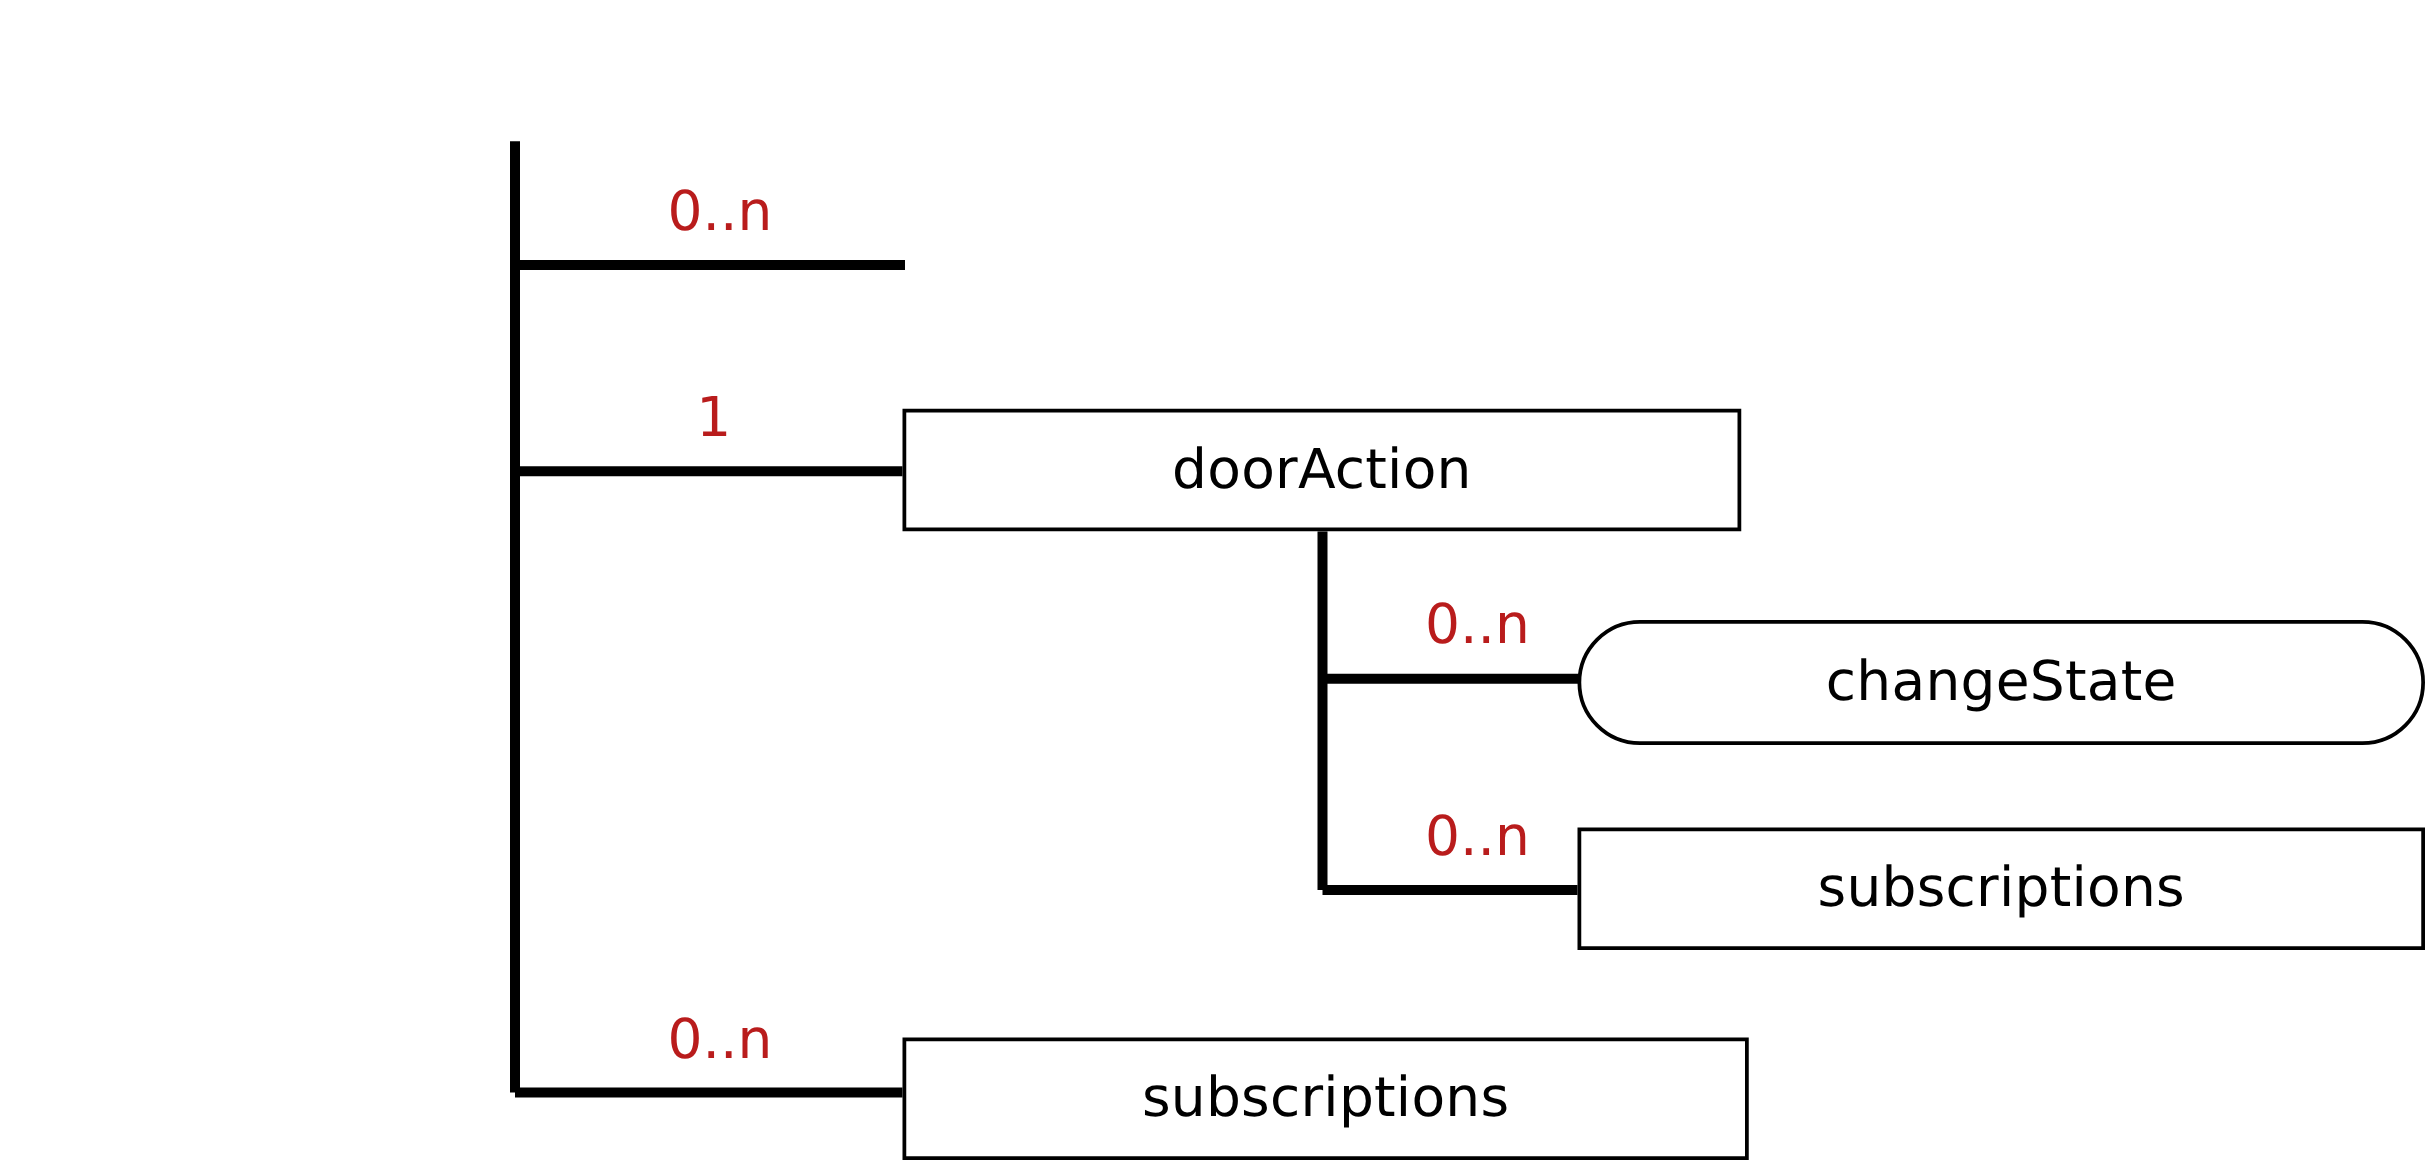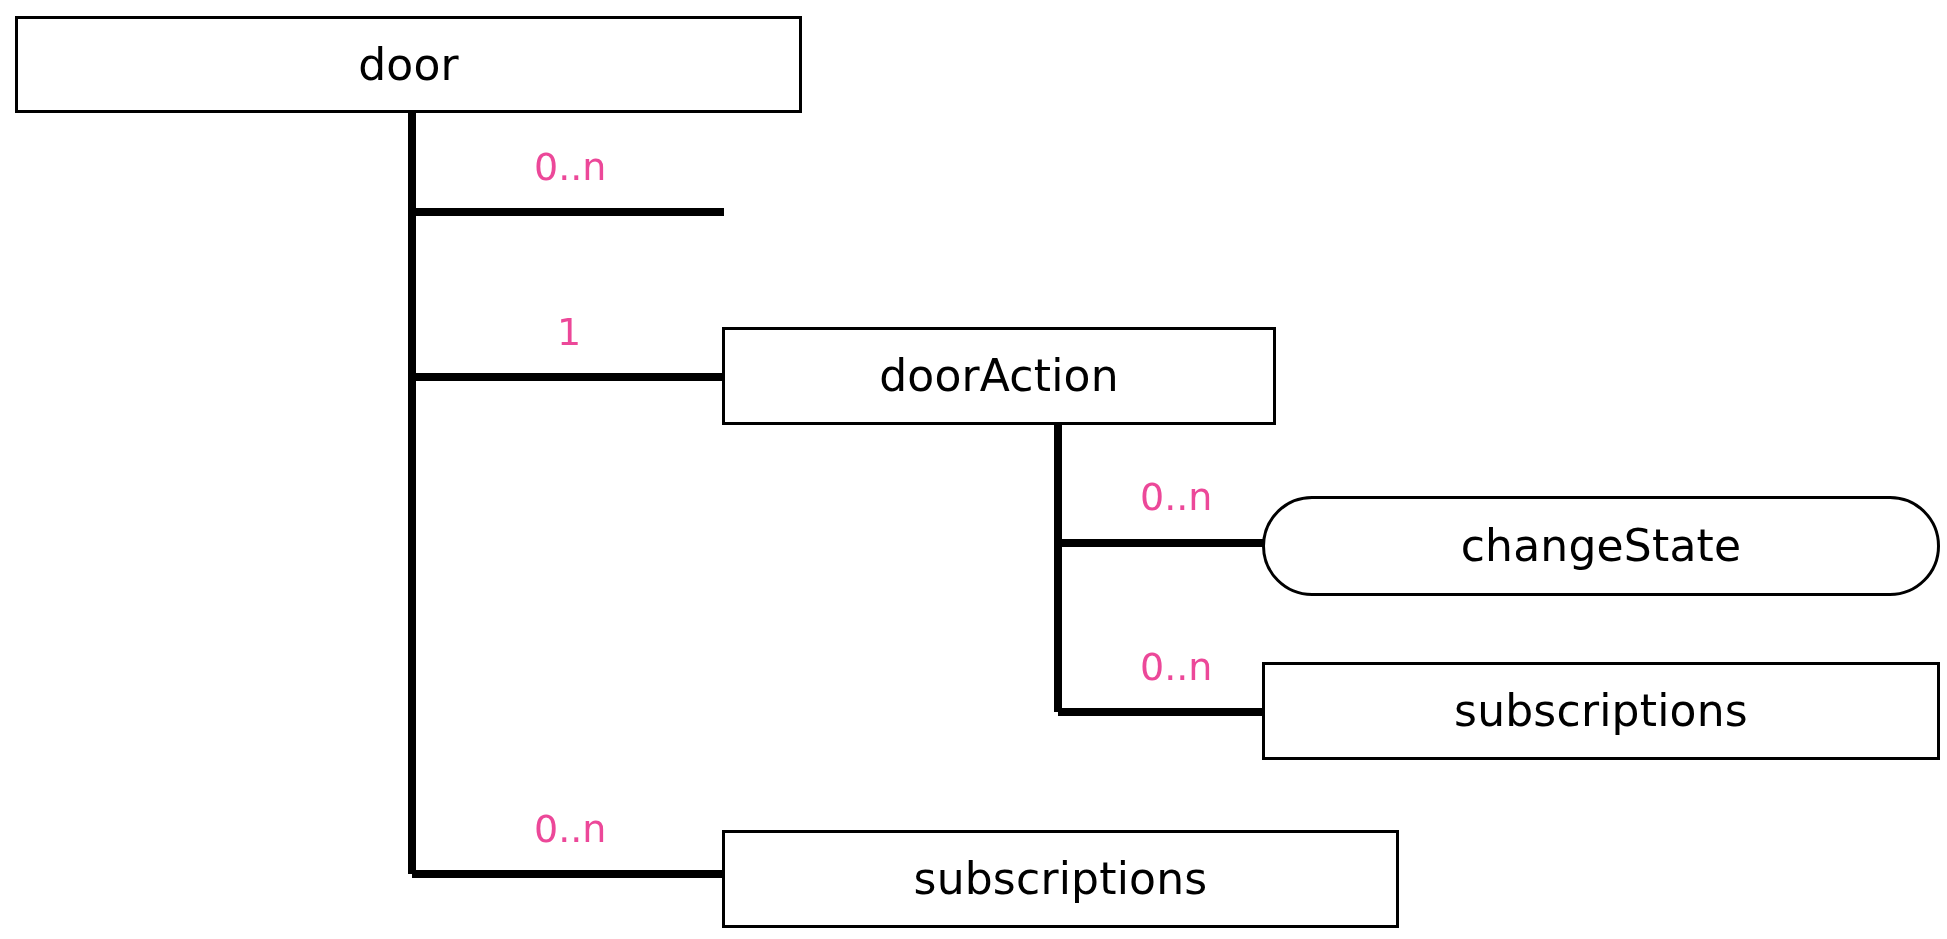--- a/index.html
+++ b/index.html
@@ -46,23 +46,23 @@
     white-space: nowrap;
     text-align: center;
     letter-spacing: 0.2px;
   }
   .node.root .node-label {
     font-size: 44px;
   }
   .cardinality {
     position: absolute;
     font-family: "DejaVu Sans", sans-serif;
-    font-size: 38px;
+    font-size: 44px;
     line-height: 1;
-    color: #ec4899;
+    color: #b91c1c;
     white-space: nowrap;
     text-align: right;
   }
 </style>
 </head>
 <body>
 
 <div id="diagram-canvas">
 
   <svg id="diagram-svg" viewBox="0 0 1947 939" xmlns="http://www.w3.org/2000/svg">
@@ -77,26 +77,23 @@
       <path d="M 412 874 L 724 874"></path>
 
       <path d="M 1058 425 L 1058 712"></path>
 
       <path d="M 1058 543 L 1264 543"></path>
 
       <path d="M 1058 712 L 1264 712"></path>
     </g>
   </svg>
 
-  <div class="node root" style="left:15px; top:16px; width:787px; height:97px;">
-    <span class="node-label">door</span>
-  </div>
 
 
-  <div class="node" style="left:722px; top:327px; width:554px; height:98px;">
+  <div class="node" style="left:722px; top:327px; width:671px; height:98px;">
     <span class="node-label">doorAction</span>
   </div>
 
   <div class="node rounded" style="left:1262px; top:496px; width:678px; height:100px;">
     <span class="node-label">changeState</span>
   </div>
 
   <div class="node" style="left:1262px; top:662px; width:678px; height:98px;">
     <span class="node-label">subscriptions</span>
   </div>

